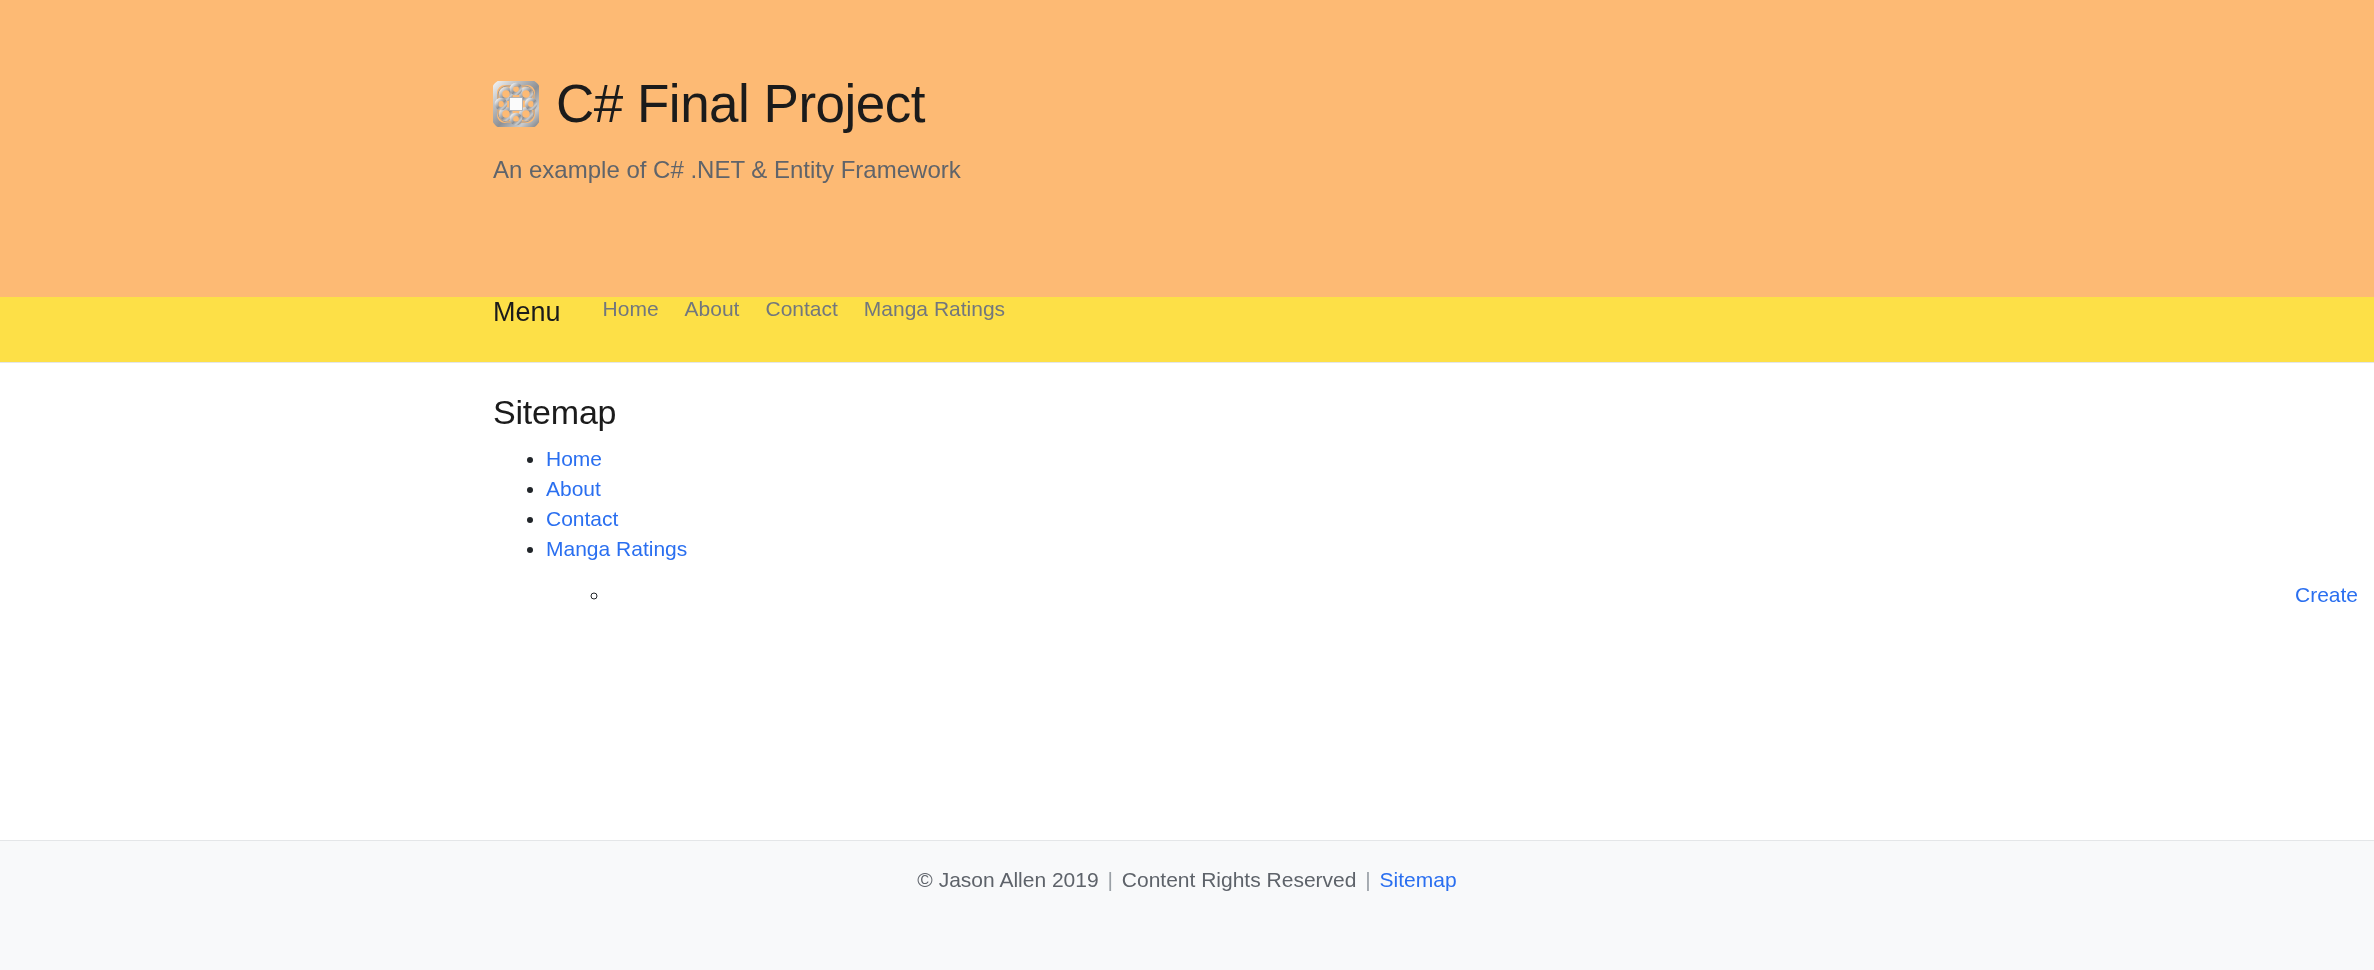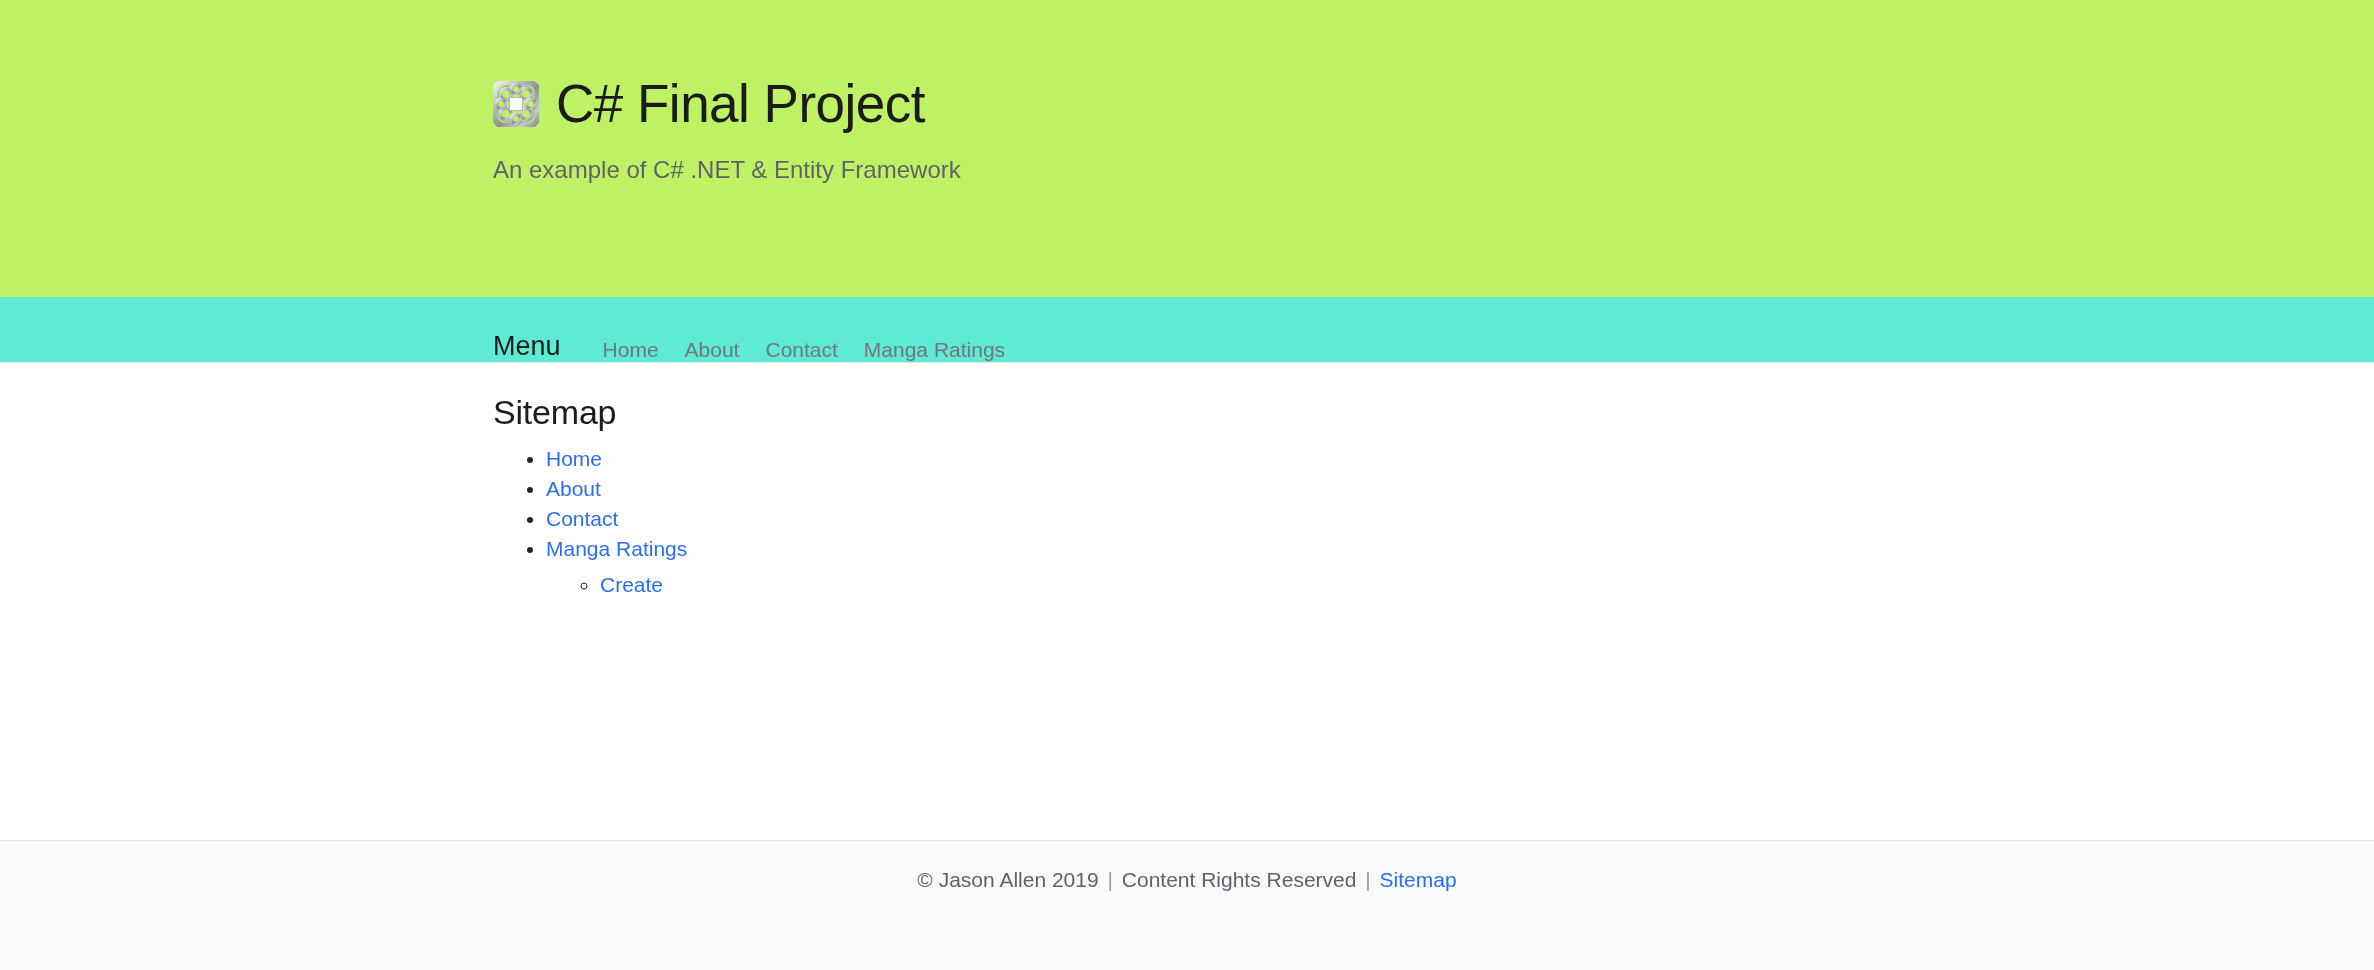--- a/index.html
+++ b/index.html
@@ -18,21 +18,21 @@
   .page {
     width: 2374px;
     height: 970px;
     display: flex;
     flex-direction: column;
     background: #ffffff;
   }
 
   
   .hero {
-    background: #bef264;
+    background: #fdba74;
     height: 297px;
     flex: 0 0 297px;
     position: relative;
   }
   .hero-inner {
     padding-left: 493px;
     padding-top: 73px;
   }
   .brand-row {
     display: flex;
@@ -58,26 +58,26 @@
     margin-top: 19px;
     font-size: 24px;
     line-height: 1.3;
     font-weight: 400;
     color: #60646a;
     white-space: nowrap;
   }
 
   
   .navbar {
-    background: #5eead4;
+    background: #fde047;
     border-bottom: 1px solid #e4e6e8;
     height: 66px;
     flex: 0 0 66px;
     display: flex;
-    align-items: flex-end;
+    align-items: flex-start;
     padding-left: 493px;
   }
   .nav-brand {
     font-size: 27px;
     color: #1b1b1b;
     font-weight: 400;
     margin-right: 42px;
     white-space: nowrap;
     text-decoration: none;
   }
@@ -118,22 +118,23 @@
   }
   ul.sitemap-list > li {
     font-size: 21px;
     line-height: 30px;
     color: #212529;
     margin: 0;
     padding: 0;
   }
   ul.sitemap-sublist {
     list-style: circle;
-    margin: 6px;
+    margin: 16px;
     padding-left: 48px;
+    text-align: right;
   }
   ul.sitemap-sublist > li {
     font-size: 21px;
     line-height: 30px;
     color: #212529;
   }
   .sitemap-link {
     color: #2a6ff0;
     text-decoration: none;
     font-size: 21px;

